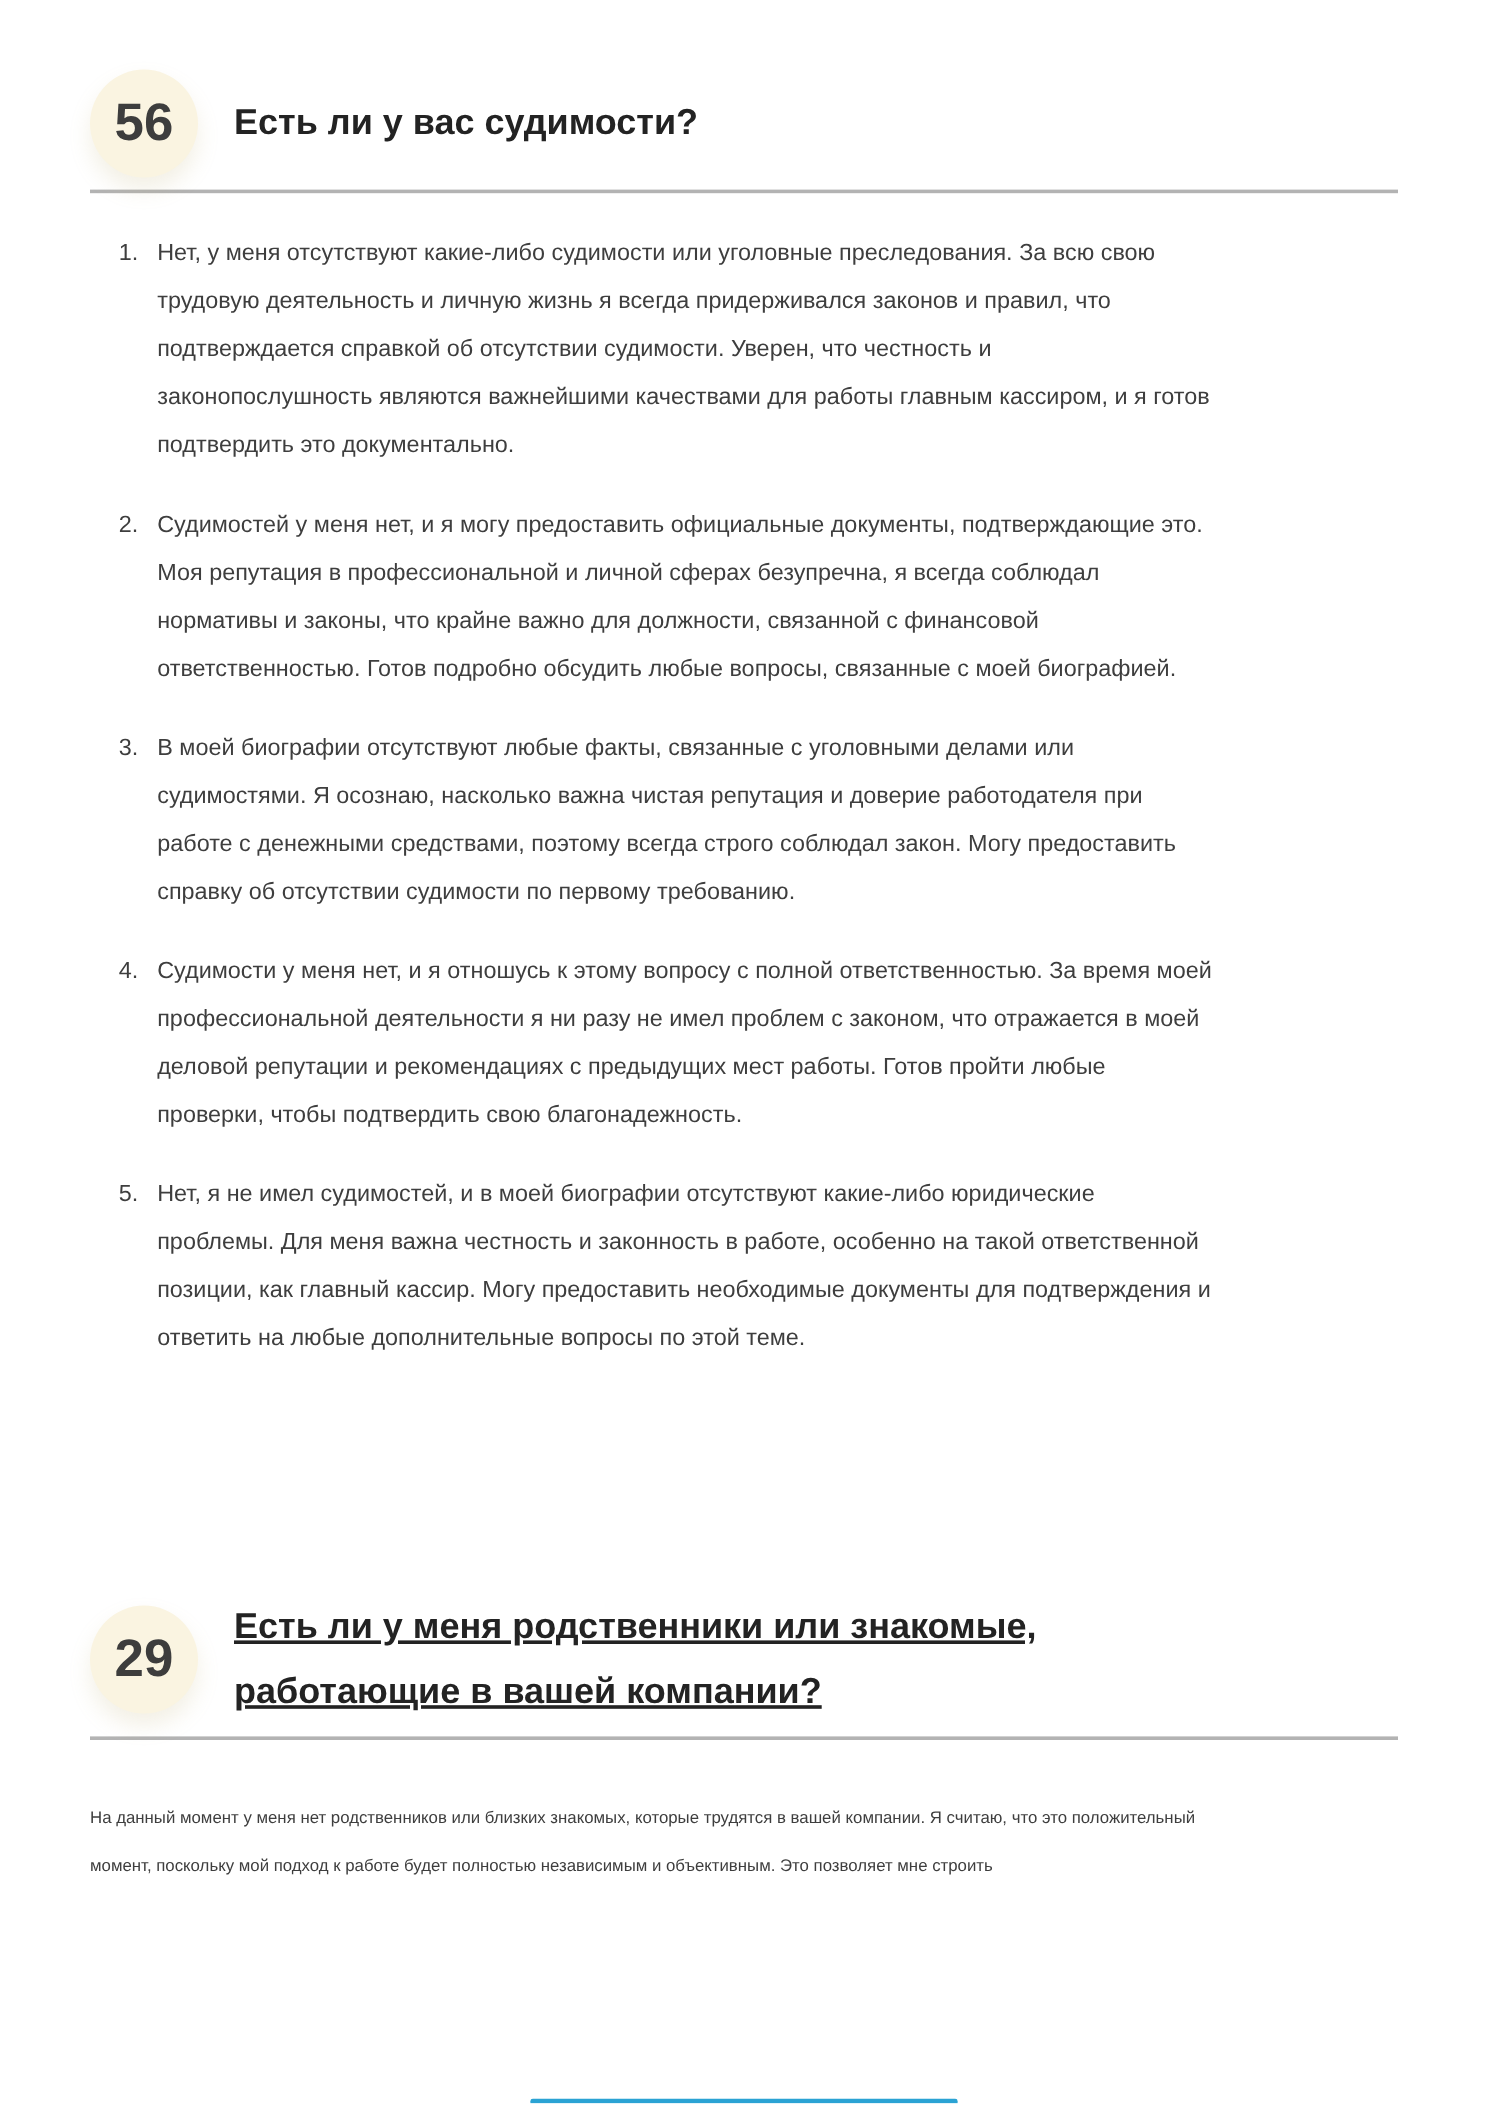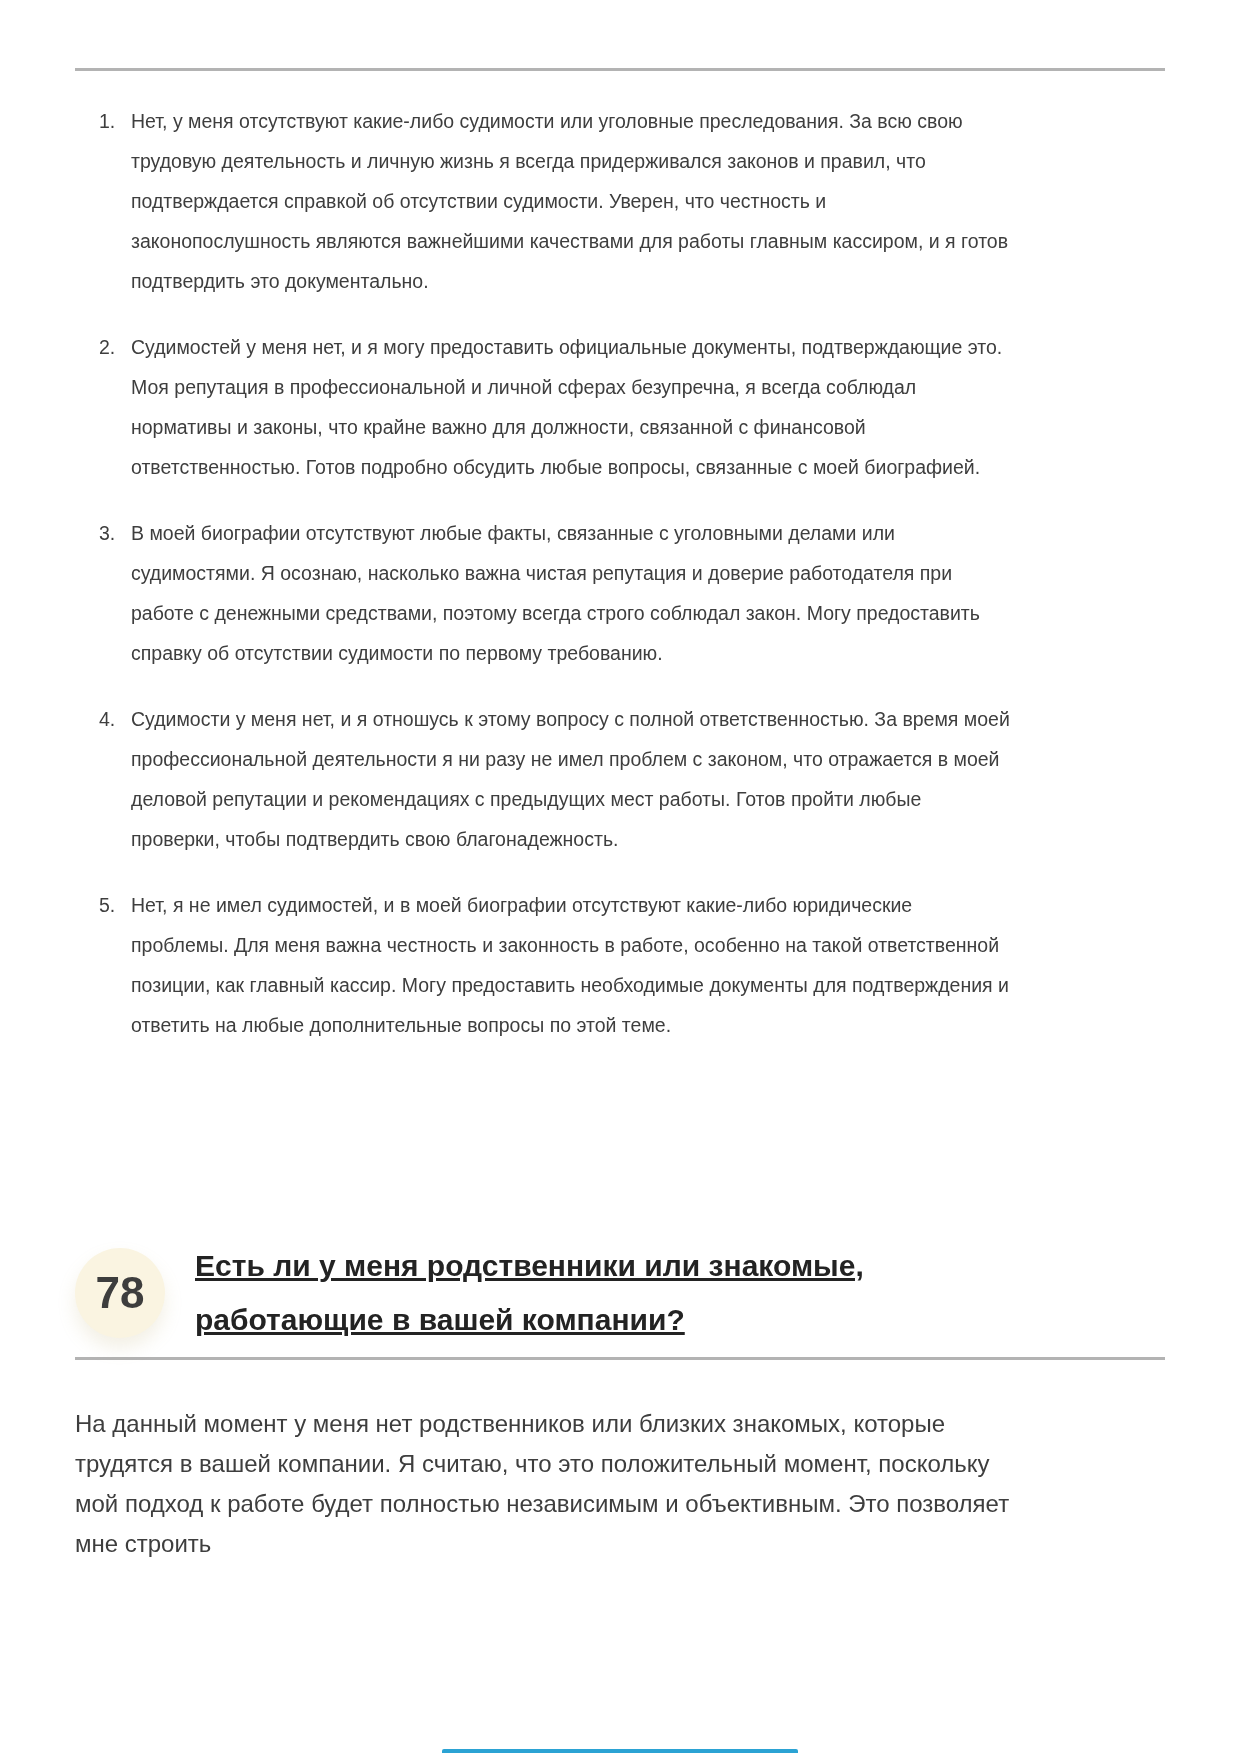--- a/index.html
+++ b/index.html
@@ -67,21 +67,21 @@
     width: 32px;
   }
   .answers .text {
     max-width: 880px;
   }
   .section-57 {
     padding-top: 194px;
   }
   .lead-paragraph {
     margin: 44px 0 0 0;
-    font-size: 24px;
+    font-size: 14px;
     line-height: 40px;
     color: #3e3e3e;
     max-width: 940px;
   }
   .bottom-accent {
     position: absolute;
     bottom: 0;
     left: 50%;
     transform: translateX(-50%);
     width: 356px;
@@ -89,20 +89,26 @@
     border-radius: 2px 2px 0 0;
     background: #2ba3d4;
   }
 </style>
 </head>
 <body>
 
 <div class="page">
 
   <section class="section-56">
+    <div class="q-header">
+      <div class="q-badge">
+        <span>56</span>
+      </div>
+      <h2 class="q-title" style="margin-top:0;margin-bottom:0;">Есть ли у вас судимости?</h2>
+    </div>
     <div class="divider"></div>
 
     <ol class="answers">
       <li>
         <span class="marker">1.</span>
         <span class="text">Нет, у меня отсутствуют какие-либо судимости или уголовные преследования. За всю свою трудовую деятельность и личную жизнь я всегда придерживался законов и правил, что подтверждается справкой об отсутствии судимости. Уверен, что честность и законопослушность являются важнейшими качествами для работы главным кассиром, и я готов подтвердить это документально.</span>
       </li>
       <li>
         <span class="marker">2.</span>
         <span class="text">Судимостей у меня нет, и я могу предоставить официальные документы, подтверждающие это. Моя репутация в профессиональной и личной сферах безупречна, я всегда соблюдал нормативы и законы, что крайне важно для должности, связанной с финансовой ответственностью. Готов подробно обсудить любые вопросы, связанные с моей биографией.</span>
@@ -118,21 +124,21 @@
       <li>
         <span class="marker">5.</span>
         <span class="text">Нет, я не имел судимостей, и в моей биографии отсутствуют какие-либо юридические проблемы. Для меня важна честность и законность в работе, особенно на такой ответственной позиции, как главный кассир. Могу предоставить необходимые документы для подтверждения и ответить на любые дополнительные вопросы по этой теме.</span>
       </li>
     </ol>
   </section>
 
   <section class="section-57">
     <div class="q-header">
       <div class="q-badge">
-        <span>78</span>
+        <span>29</span>
       </div>
       <h2 class="q-title" style="margin-top:0;margin-bottom:0;text-decoration:underline;">Есть ли у меня родственники или знакомые, работающие в вашей компании?</h2>
     </div>
     <div class="divider"></div>
 
     <p class="lead-paragraph">На данный момент у меня нет родственников или близких знакомых, которые трудятся в вашей компании. Я считаю, что это положительный момент, поскольку мой подход к работе будет полностью независимым и объективным. Это позволяет мне строить</p>
   </section>
 
   <div class="bottom-accent"></div>
 

